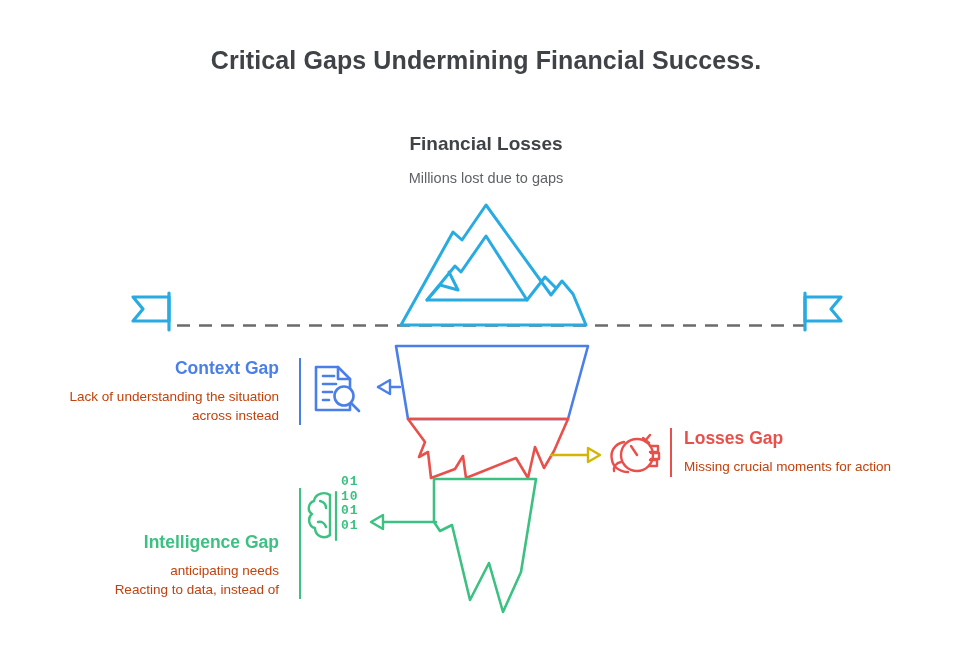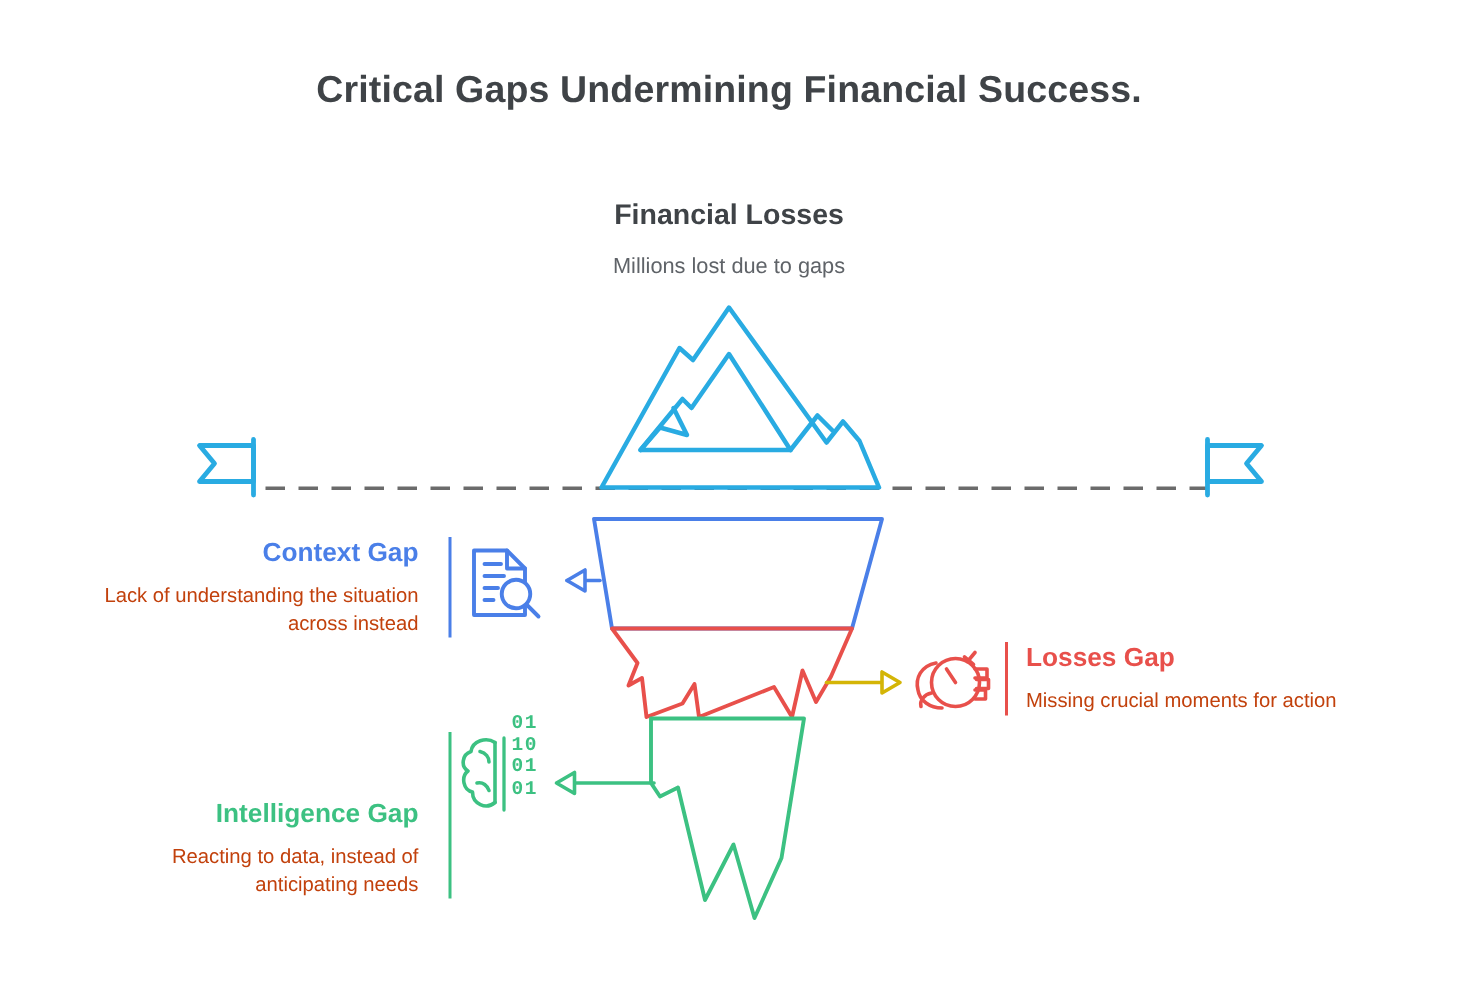--- a/index.html
+++ b/index.html
@@ -236,21 +236,21 @@
       </div>
       <div class="gap-rule" style="background:#e8504b;"></div>
     </div>
   </div>
 
   <div class="gap gap-right-rule" id="gap-intelligence" style="left:46px; top:488px; width:255px;">
     <div class="gap-inner">
       <div class="gap-text" style="width:241px;">
         <div class="gap-heading" style="color:#3cc182;margin-top:44px;">Intelligence Gap</div>
         <div class="gap-desc">
+          <div>anticipating needs</div>
           <div>Reacting to data, instead of</div>
-          <div>anticipating needs</div>
         </div>
       </div>
       <div class="gap-rule" style="background:#3cc182;"></div>
     </div>
   </div>
 
 </div>
 
 </body></html>

